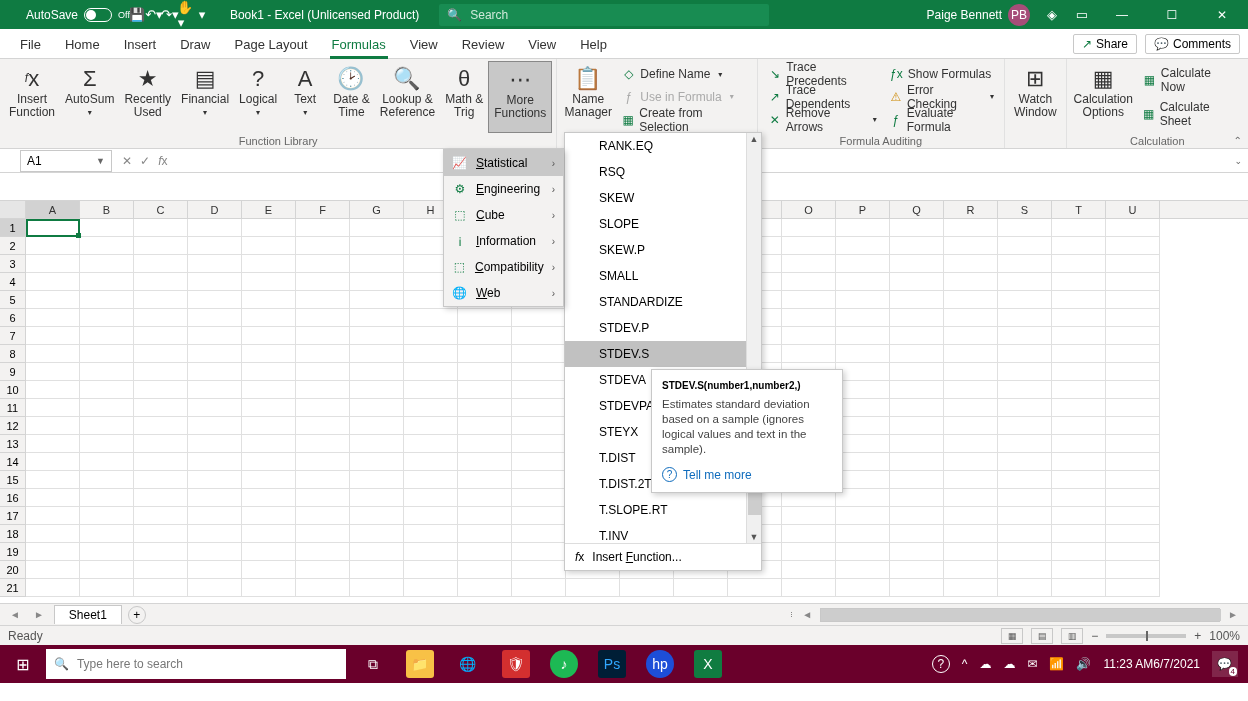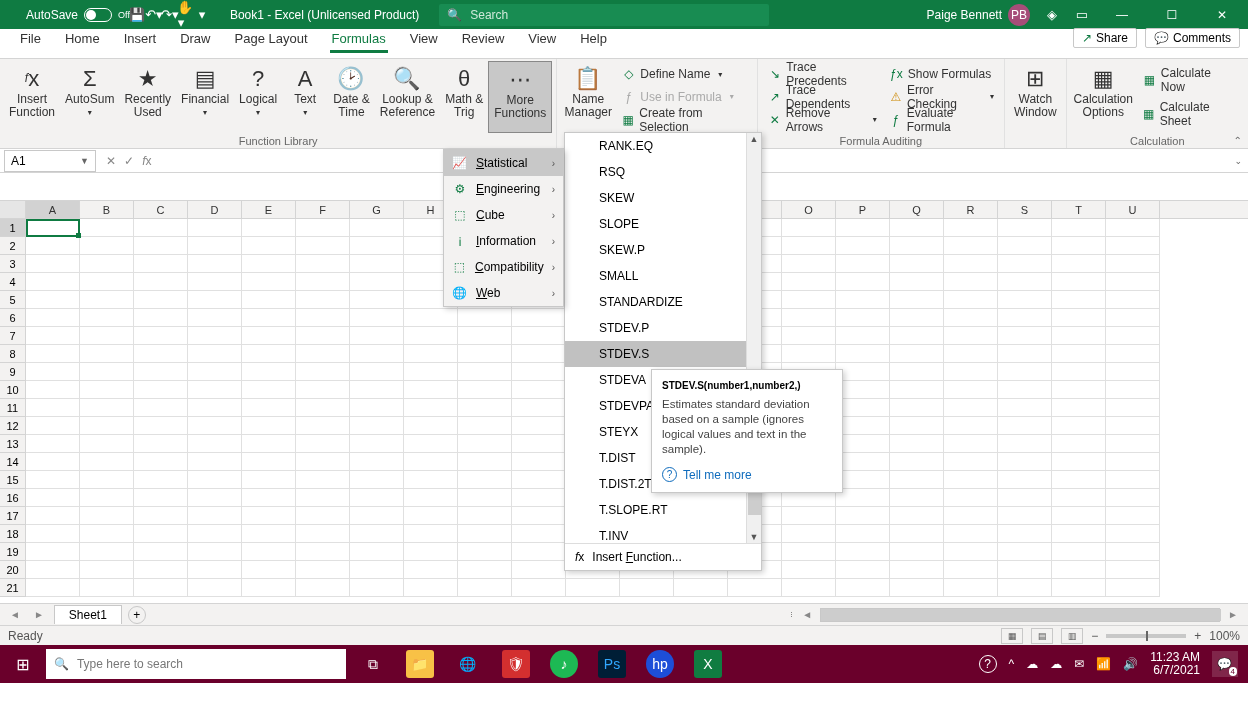--- a/index.html
+++ b/index.html
@@ -11,42 +11,42 @@
 .switch{width:28px;height:14px;border:1px solid #fff;border-radius:7px;position:relative;background:transparent}
 .switch::after{content:"";position:absolute;width:10px;height:10px;border-radius:50%;background:#fff;top:1px;left:1px}
 .ql-icon{width:16px;height:16px;display:inline-flex;align-items:center;justify-content:center;font-size:13px;color:#fff}
 .title-center{flex:0 0 auto;margin-left:20px;font-size:12px}
 .searchbox{margin-left:20px;height:22px;width:330px;background:#188c52;display:flex;align-items:center;padding:0 8px;color:#cfe9d9;font-size:12px;gap:8px;border-radius:2px}
 .tb-right{margin-left:auto;display:flex;align-items:center;gap:14px;padding-right:8px}
 .user{display:flex;align-items:center;gap:6px}
 .avatar{width:22px;height:22px;border-radius:50%;background:#a64d79;display:flex;align-items:center;justify-content:center;font-size:10px}
 .winbtn{width:36px;height:29px;display:flex;align-items:center;justify-content:center;font-size:12px}
 
-.tabs{height:30px;background:#fff;display:flex;align-items:flex-end;padding:6px 8px;border-bottom:1px solid #d4d4d4;justify-content:space-between}
+.tabs{height:30px;background:#fff;display:flex;align-items:flex-end;padding:0 8px;border-bottom:1px solid #d4d4d4;justify-content:space-between}
 .tabs-left{display:flex;gap:0}
 .tab{padding:6px 12px;font-size:13px;color:#333;cursor:pointer}
 .tab.active{color:#0f7b42;font-weight:400;position:relative}
 .tab.active::after{content:"";position:absolute;bottom:-1px;left:10px;right:10px;height:3px;background:#0f7b42}
 .tabs-right{display:flex;gap:8px;padding:4px 0}
 .sharebtn{border:1px solid #c8c8c8;padding:2px 8px;display:flex;align-items:center;gap:4px;font-size:12px;border-radius:2px}
 
 .ribbon{height:90px;background:#f3f2f1;display:flex;border-bottom:1px solid #d4d4d4;position:relative}
 .rgroup{display:flex;flex-direction:column;align-items:center;border-right:1px solid #e1e1e1;padding:2px 4px 0}
 .rgroup-body{display:flex;flex:1;align-items:flex-start}
 .rgroup-label{font-size:11px;color:#666;padding:2px 0}
 .rbtn{display:flex;flex-direction:column;align-items:center;justify-content:flex-start;padding:2px 5px;min-width:46px;text-align:center;font-size:11px;color:#333;line-height:13px;height:72px;cursor:pointer}
 .rbtn.pressed{background:#c8c8c8;border:1px solid #888}
 .rbtn .ricon{font-size:22px;height:30px;display:flex;align-items:center;justify-content:center;width:100%}
 .vlist{display:flex;flex-direction:column;justify-content:space-around;padding:2px 4px;height:72px}
 .vlist-item{display:flex;align-items:center;gap:4px;font-size:12px;color:#333;height:22px;padding:0 2px;cursor:pointer}
 .vlist-item .vi{width:15px;text-align:center;color:#0f7b42}
 .collapse-caret{position:absolute;right:6px;bottom:2px;font-size:10px;color:#666;cursor:pointer}
 
 .fbar{height:24px;display:flex;align-items:center;border-bottom:1px solid #d4d4d4;background:#fff}
-.namebox{width:92px;height:22px;border:1px solid #c8c8c8;margin-left:4px;display:flex;align-items:center;padding:0 6px;font-size:12px}
+.namebox{width:92px;height:22px;border:1px solid #c8c8c8;margin-left:20px;display:flex;align-items:center;padding:0 6px;font-size:12px}
 .namebox .dd{margin-left:auto;font-size:9px;color:#666}
 .fctrls{display:flex;align-items:center;gap:8px;padding:0 10px;color:#888;font-size:12px}
 .fxinput{flex:1;height:22px;border:none;padding:0 4px}
 
 .fextra{height:28px;border-bottom:1px solid #d4d4d4;background:#fff}
 
 .gridwrap{position:relative;height:402px;overflow:hidden}
 .colhead{display:flex;height:18px;background:#f3f2f1;border-bottom:1px solid #d4d4d4}
 .rowhead-corner{width:26px;border-right:1px solid #d4d4d4;background:#e6e6e6}
 .colcell{width:54px;border-right:1px solid #d4d4d4;text-align:center;font-size:11px;color:#333;line-height:18px}
@@ -76,21 +76,21 @@
 .zoomtrack{width:80px;height:4px;background:#c8c8c8;position:relative}
 .zoomtrack::after{content:"";position:absolute;left:50%;top:-3px;width:2px;height:10px;background:#666}
 
 .taskbar{height:38px;background:#6a002b;display:flex;align-items:center;color:#fff}
 .startbtn{width:46px;height:38px;display:flex;align-items:center;justify-content:center;font-size:16px;cursor:pointer}
 .tsearch{height:30px;width:300px;background:#fff;color:#777;display:flex;align-items:center;padding:0 8px;gap:8px;font-size:13px}
 .ticons{display:flex;align-items:center;gap:20px;margin-left:14px}
 .ticon{width:26px;height:26px;display:flex;align-items:center;justify-content:center;background:rgba(255,255,255,.0);font-size:14px}
 .app-icon{width:28px;height:28px;display:flex;align-items:center;justify-content:center;font-size:14px;border-radius:3px}
 .tray{margin-left:auto;display:flex;align-items:center;gap:12px;padding-right:10px;font-size:11px}
-.clock{display:flex;flex-direction:column;align-items:flex-end;line-height:13px}
+.clock{display:flex;flex-direction:row;align-items:flex-end;line-height:13px}
 .notif{width:26px;height:26px;background:rgba(255,255,255,.15);display:flex;align-items:center;justify-content:center;position:relative}
 .notif-badge{position:absolute;bottom:1px;right:1px;font-size:8px;background:#fff;color:#6a002b;border-radius:6px;padding:0 2px}
 
 .menu1{position:absolute;left:443px;top:149px;width:121px;background:#f3f2f1;border:1px solid #c8c8c8;z-index:10;box-shadow:2px 2px 6px rgba(0,0,0,.2)}
 .m1item{display:flex;align-items:center;height:26px;padding:0 8px;gap:8px;font-size:12px;cursor:pointer;position:relative}
 .m1item.sel{background:#c8c8c8}
 .m1item .arrow{margin-left:auto;font-size:10px;color:#555}
 .m1item .und{text-decoration:underline}
 .m1ico{width:16px;text-align:center;color:#0f7b42}
 .menu2{position:absolute;left:564px;top:132px;width:198px;background:#fff;border:1px solid #c8c8c8;z-index:9;box-shadow:2px 2px 6px rgba(0,0,0,.2)}

